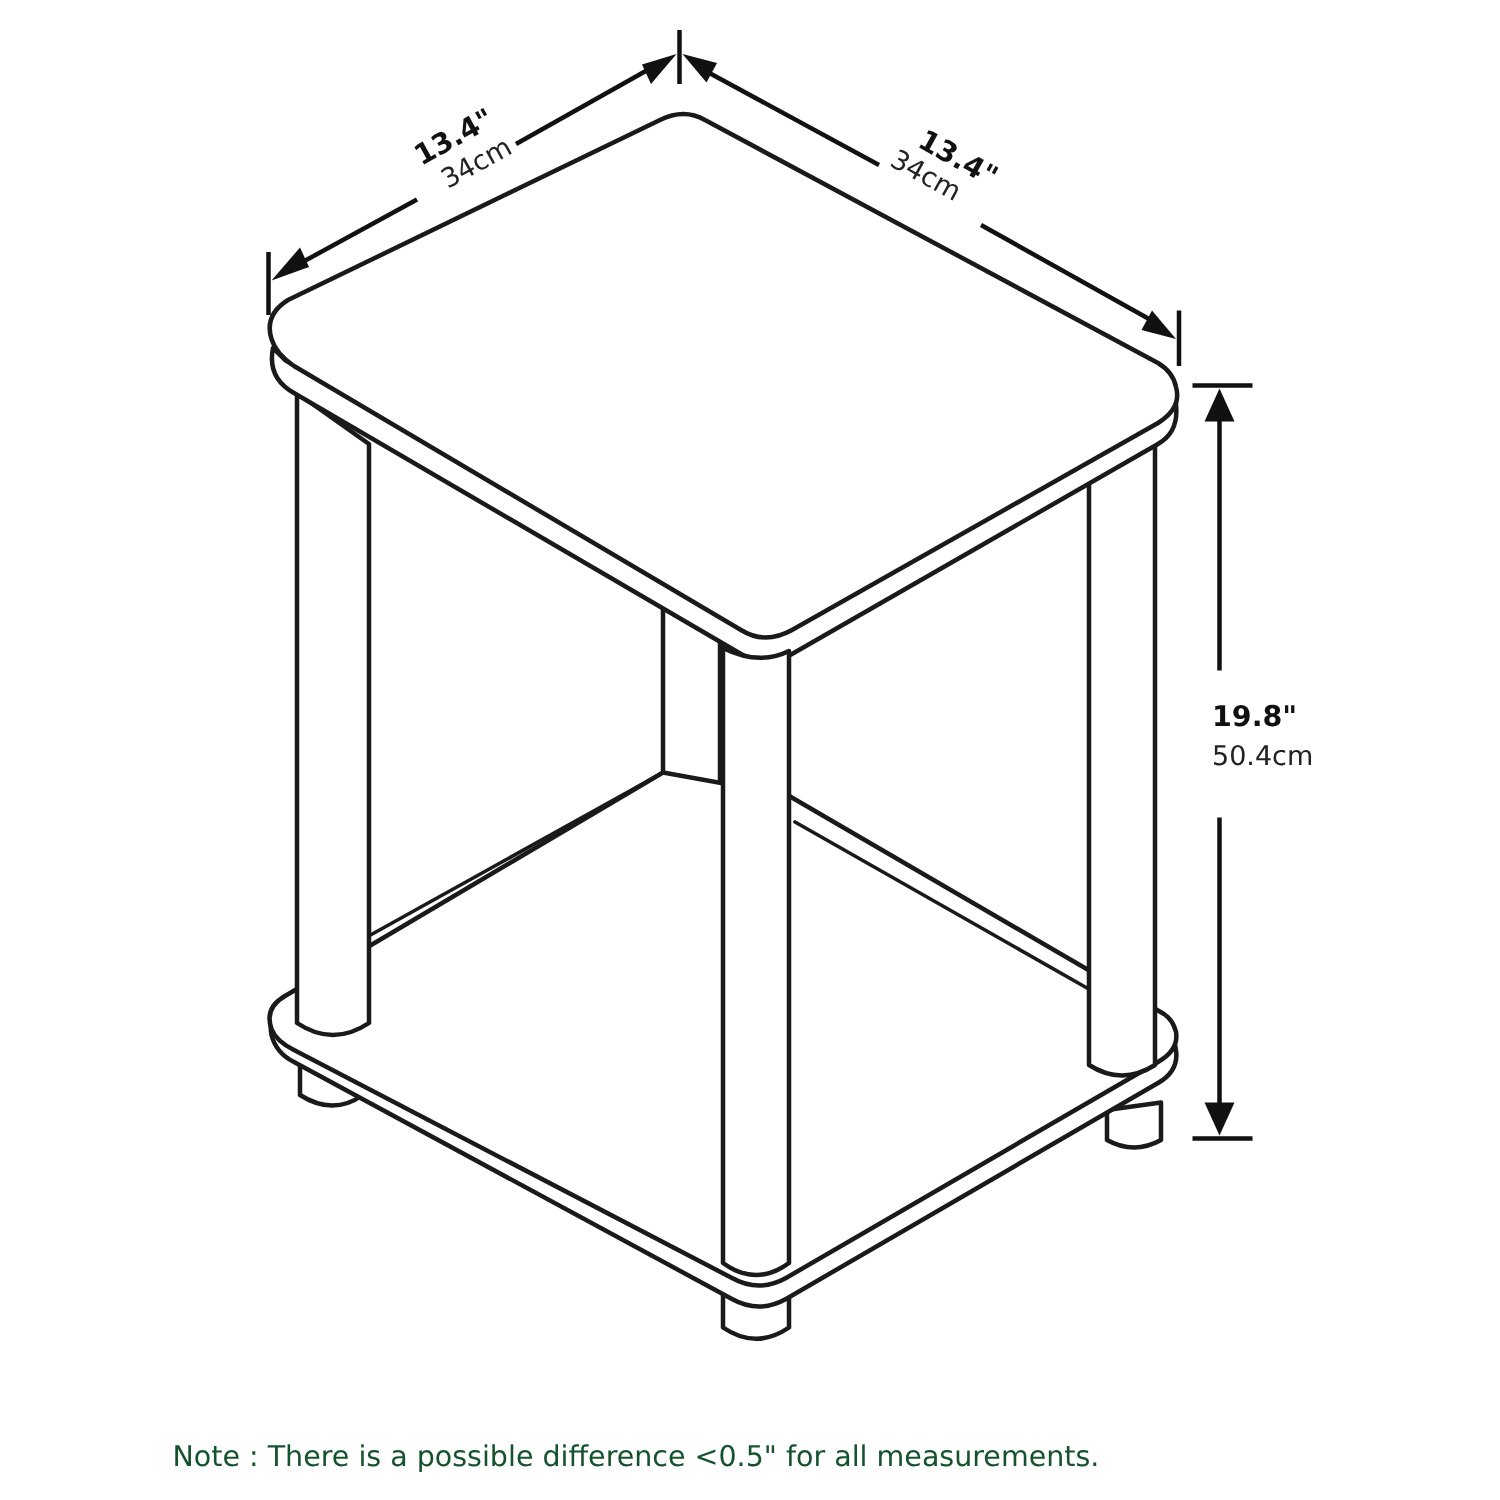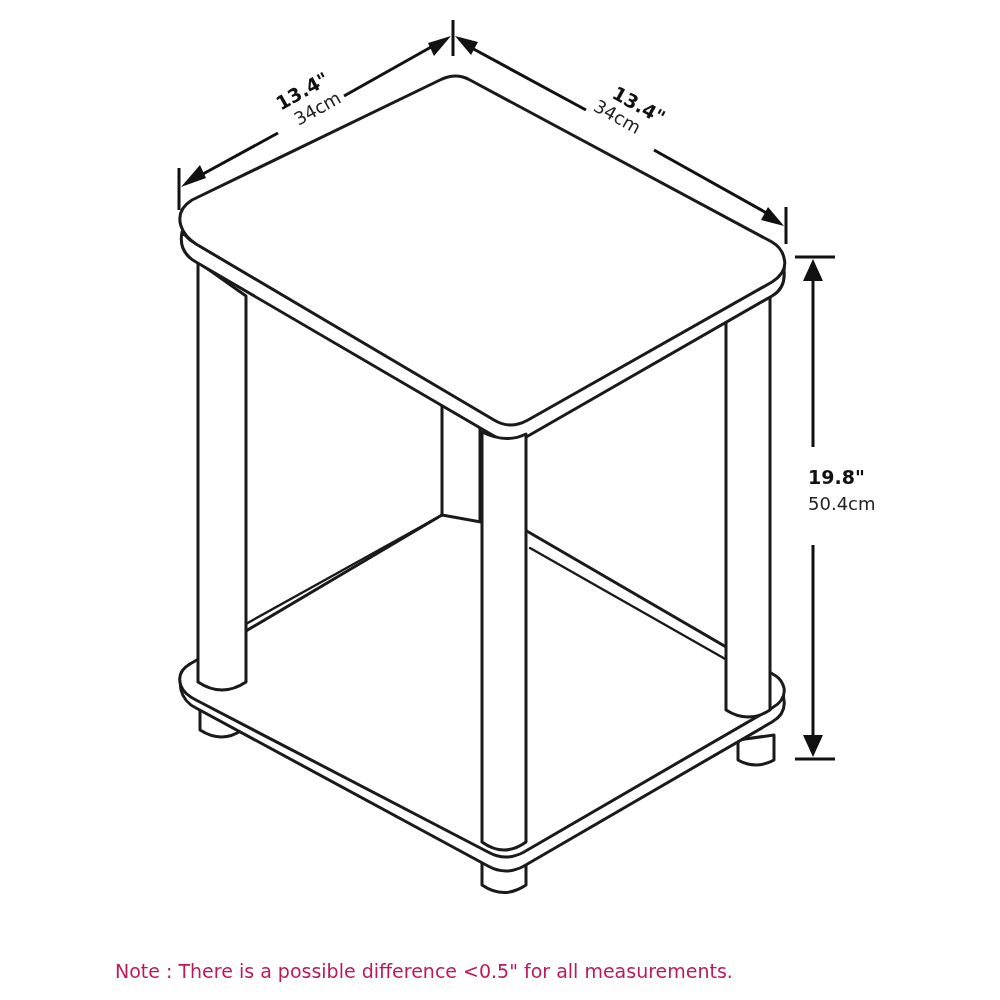--- a/index.html
+++ b/index.html
@@ -4,21 +4,21 @@
 <style>
   html, body { margin: 0; padding: 0; background: #ffffff; }
   body { width: 1000px; height: 1000px; position: relative; overflow: hidden; font-family: "DejaVu Sans", sans-serif; }
   svg { position: absolute; left: 0; top: 0; }
   .wf { fill: #ffffff; stroke: #1a1a1a; stroke-width: 3; stroke-linejoin: round; }
   .thin { fill: none; stroke: #1a1a1a; stroke-width: 2.4; stroke-linecap: round; }
   .dim { stroke: #111; stroke-width: 3; fill: none; }
   .arrow { fill: #111; }
   .lbl-b { font-family: "DejaVu Sans", sans-serif; font-weight: bold; font-size: 19px; fill: #111; }
   .lbl-r { font-family: "DejaVu Sans", sans-serif; font-size: 18px; fill: #222; }
-  .note { position: absolute; left: 115px; top: 960px; font-family: "DejaVu Sans", sans-serif; font-size: 19px; color: #be185d; white-space: nowrap; }
+  .note { position: absolute; left: 115px; top: 960px; font-family: "DejaVu Sans", sans-serif; font-size: 19px; color: #14532d; white-space: nowrap; }
 </style>
 </head>
 <body>
 
 <svg width="1000" height="1000" viewBox="0 0 1000 1000">
 
   <g>
     <path class="wf" d="M442 400 L442 540 Q461 556 480 540 L480 400 Z"></path>
   </g>
 

